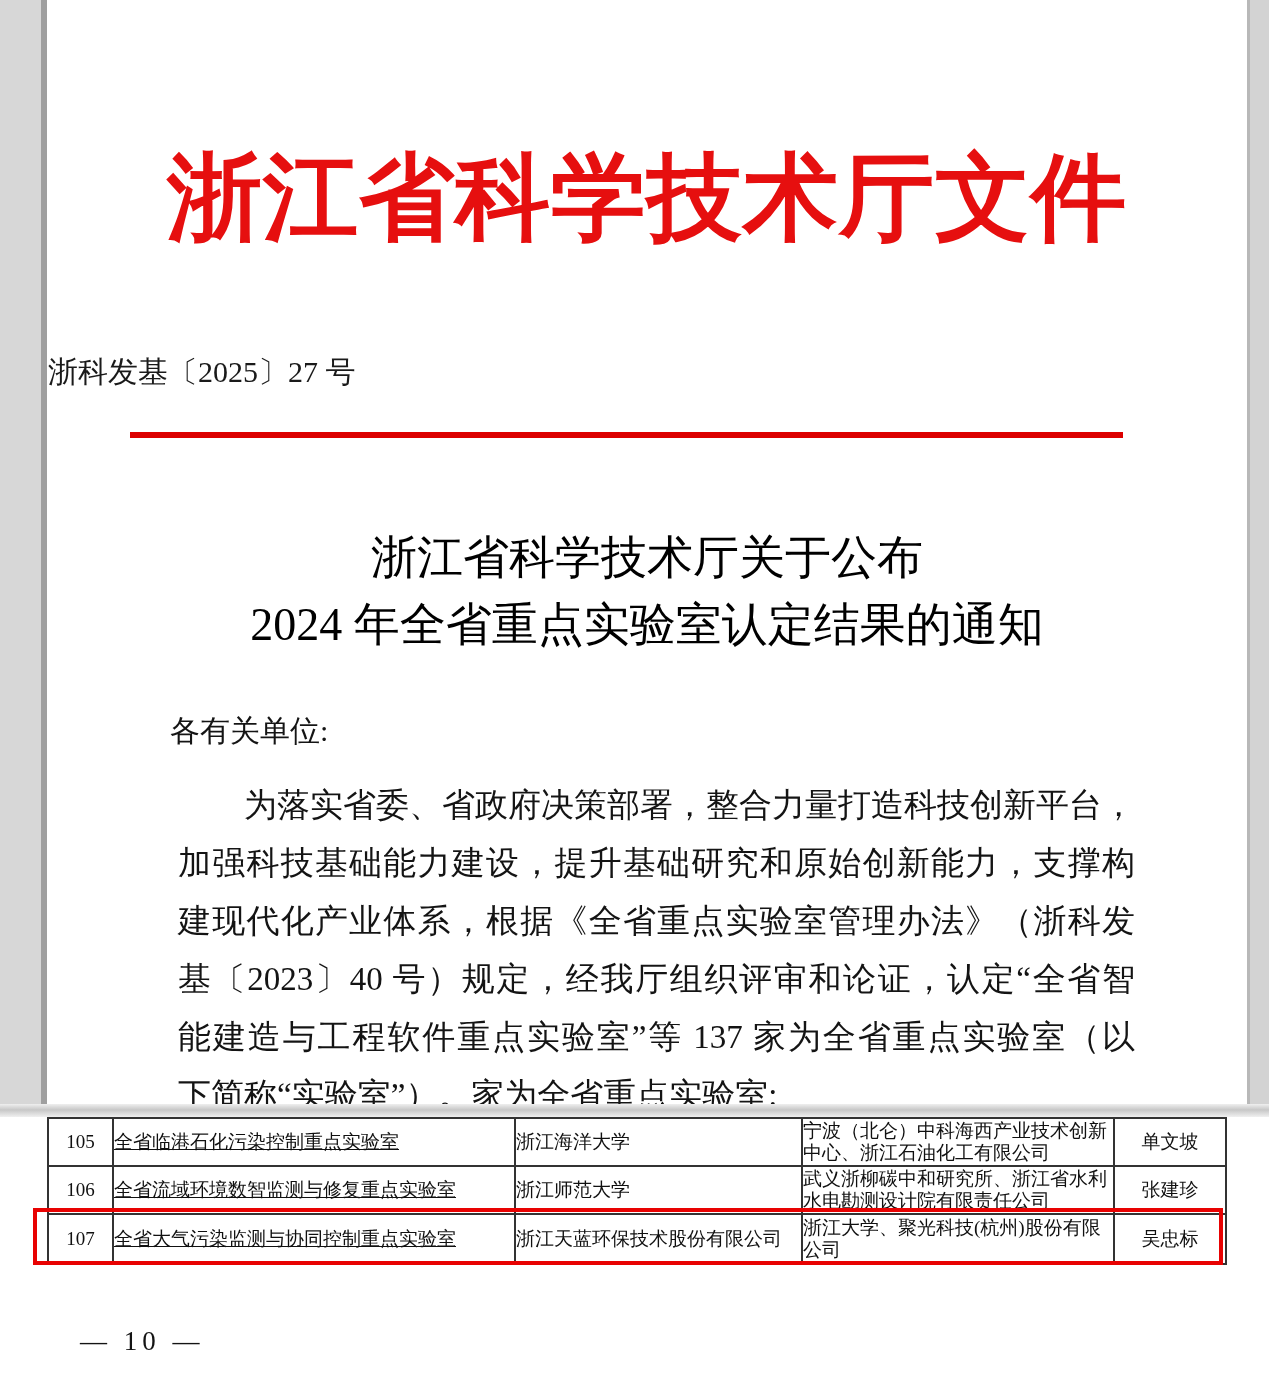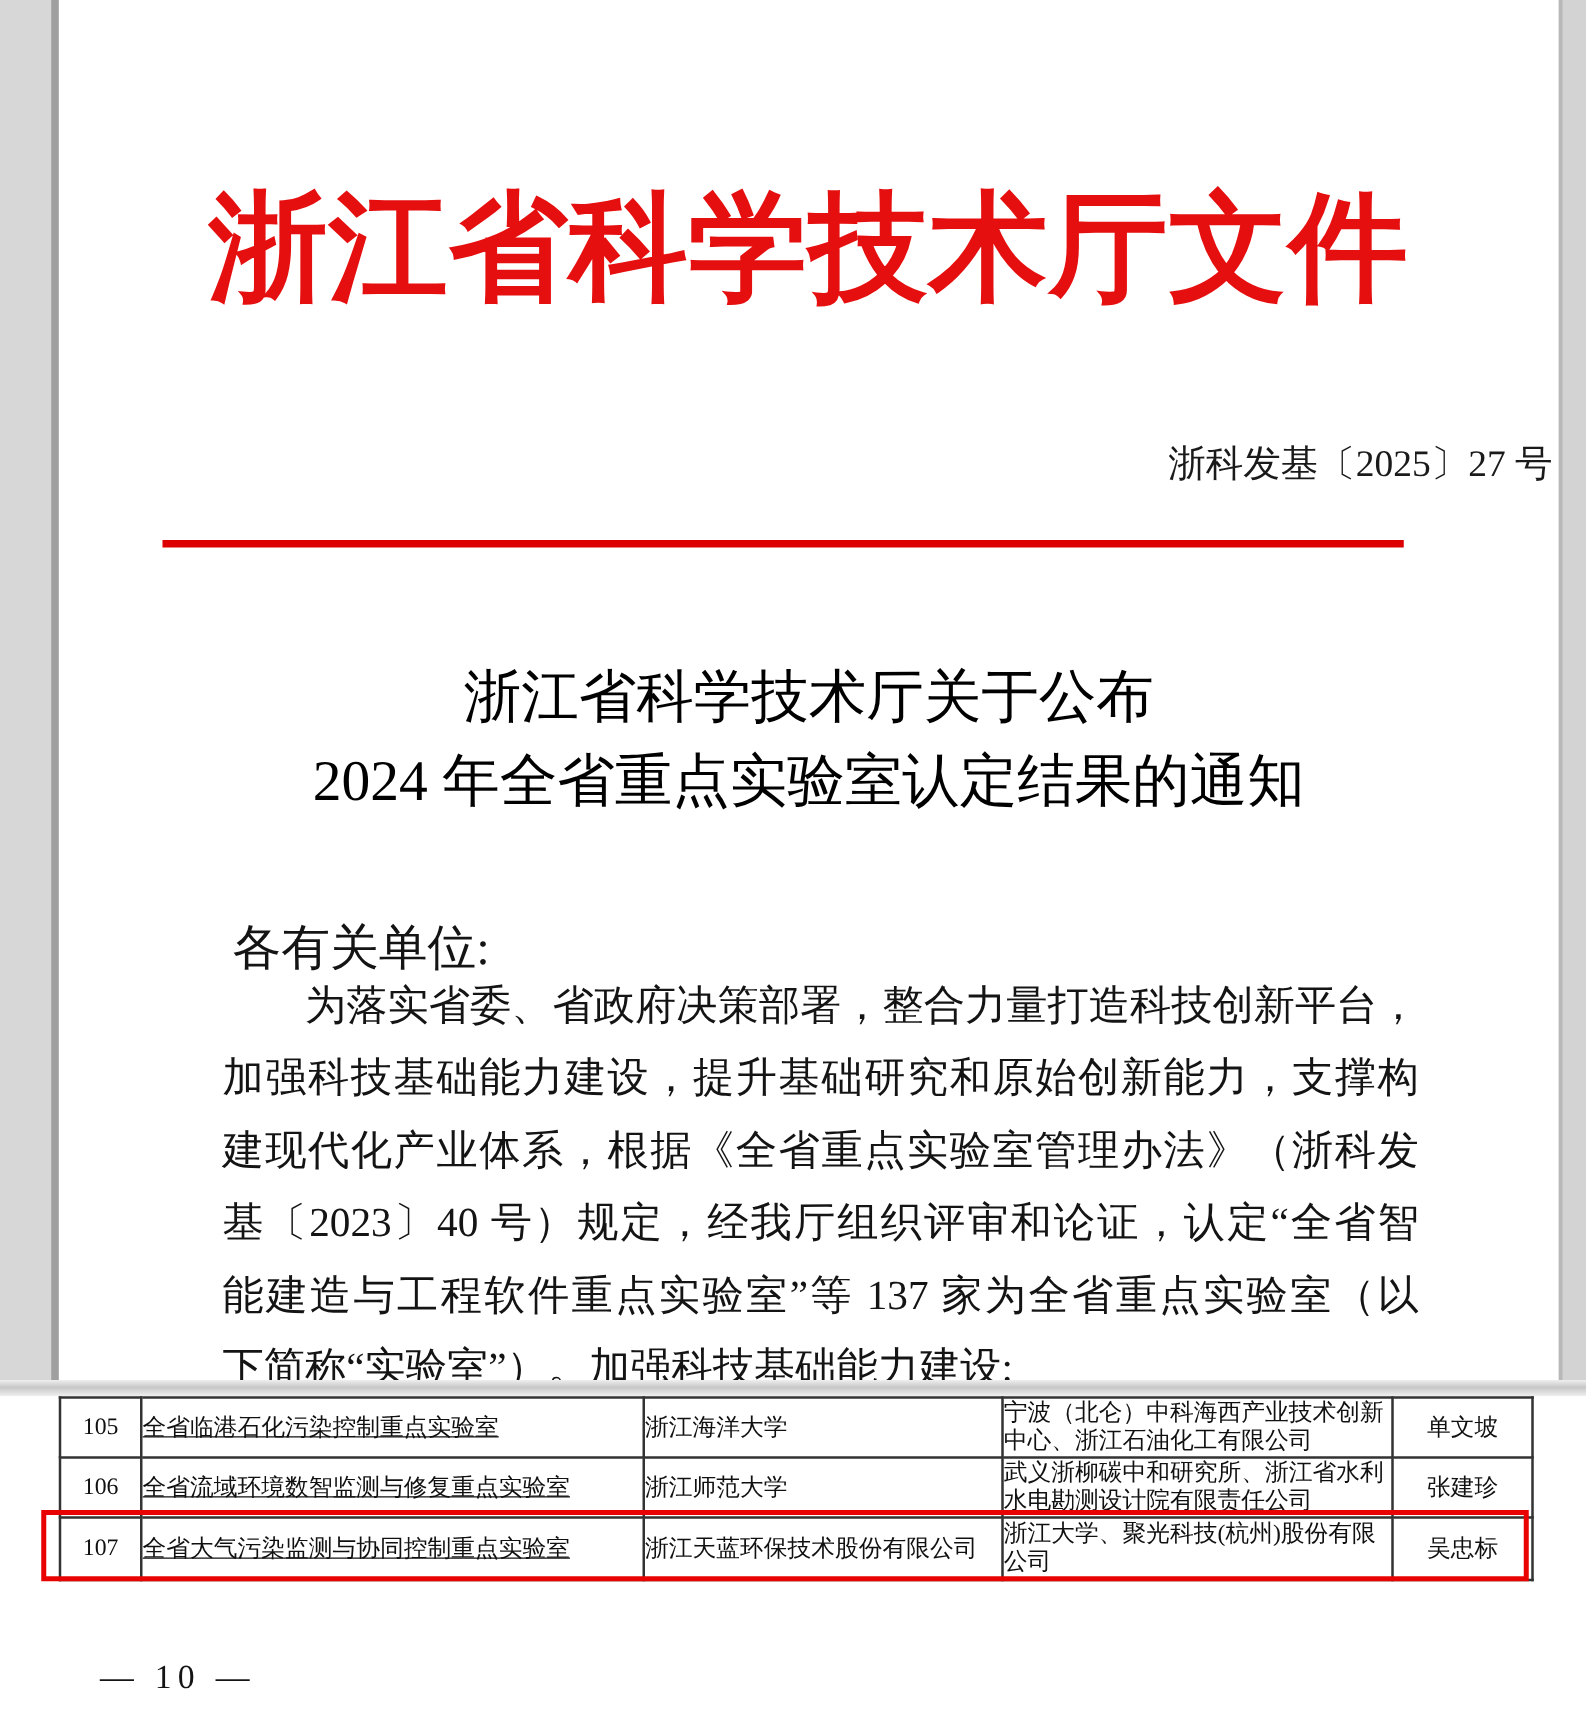--- a/index.html
+++ b/index.html
@@ -23,35 +23,35 @@
   .margin-right{
     position:absolute;right:0;top:0;width:19px;height:1106px;
     background:#d3d3d3;border-left:3px solid #b8b8b8;box-sizing:content-box;
   }
   .letter-title{
     position:absolute;left:44px;top:138px;width:1206px;margin:0;
     text-align:center;font-size:95px;line-height:120px;font-weight:bold;
     color:var(--title-red);letter-spacing:1px;white-space:nowrap;
   }
   .doc-no{
-    position:absolute;left:36px;top:352px;width:1206px;
-    text-align:right;font-size:30px;line-height:40px;color:#1a1a1a;white-space:nowrap;
+    position:absolute;left:48px;top:352px;width:1206px;
+    text-align:left;font-size:30px;line-height:40px;color:#1a1a1a;white-space:nowrap;
   }
   .red-rule{
     position:absolute;left:130px;top:432px;width:993px;height:6px;
     background:var(--rule-red);
   }
   .subject{
     position:absolute;left:44px;top:524px;width:1206px;
     text-align:center;font-weight:normal;color:#000;
     font-size:46px;line-height:67px;white-space:nowrap;
   }
   .salutation{
-    position:absolute;left:186px;top:710px;
-    font-size:39px;line-height:42px;margin-top:28px;
+    position:absolute;left:170px;top:710px;
+    font-size:30px;line-height:42px;
   }
   .body-lines{
     position:absolute;left:178px;top:776px;width:957px;
     font-size:33px;
   }
   .body-line{
     height:58px;line-height:58px;white-space:nowrap;
     text-align:justify;text-align-last:justify;
   }
   .body-line.first{text-indent:66px;}
@@ -109,21 +109,21 @@
     </div>
 
     <div class="salutation">各有关单位:</div>
 
     <div class="body-lines">
       <div class="body-line first">为落实省委、省政府决策部署，整合力量打造科技创新平台，</div>
       <div class="body-line">加强科技基础能力建设，提升基础研究和原始创新能力，支撑构</div>
       <div class="body-line">建现代化产业体系，根据《全省重点实验室管理办法》（浙科发</div>
       <div class="body-line">基〔2023〕40 号）规定，经我厅组织评审和论证，认定“全省智</div>
       <div class="body-line">能建造与工程软件重点实验室”等 137 家为全省重点实验室（以</div>
-      <div class="body-line last">下简称“实验室”）。加强科技基础能力建设:</div>
+      <div class="body-line last">下简称“实验室”）。家为全省重点实验室:</div>
     </div>
   </section>
 
   <div class="seam"></div>
 
   <section class="table-section">
     <table class="results">
       <tbody>
         <tr class="r0">
           <td class="c-no">105</td>

